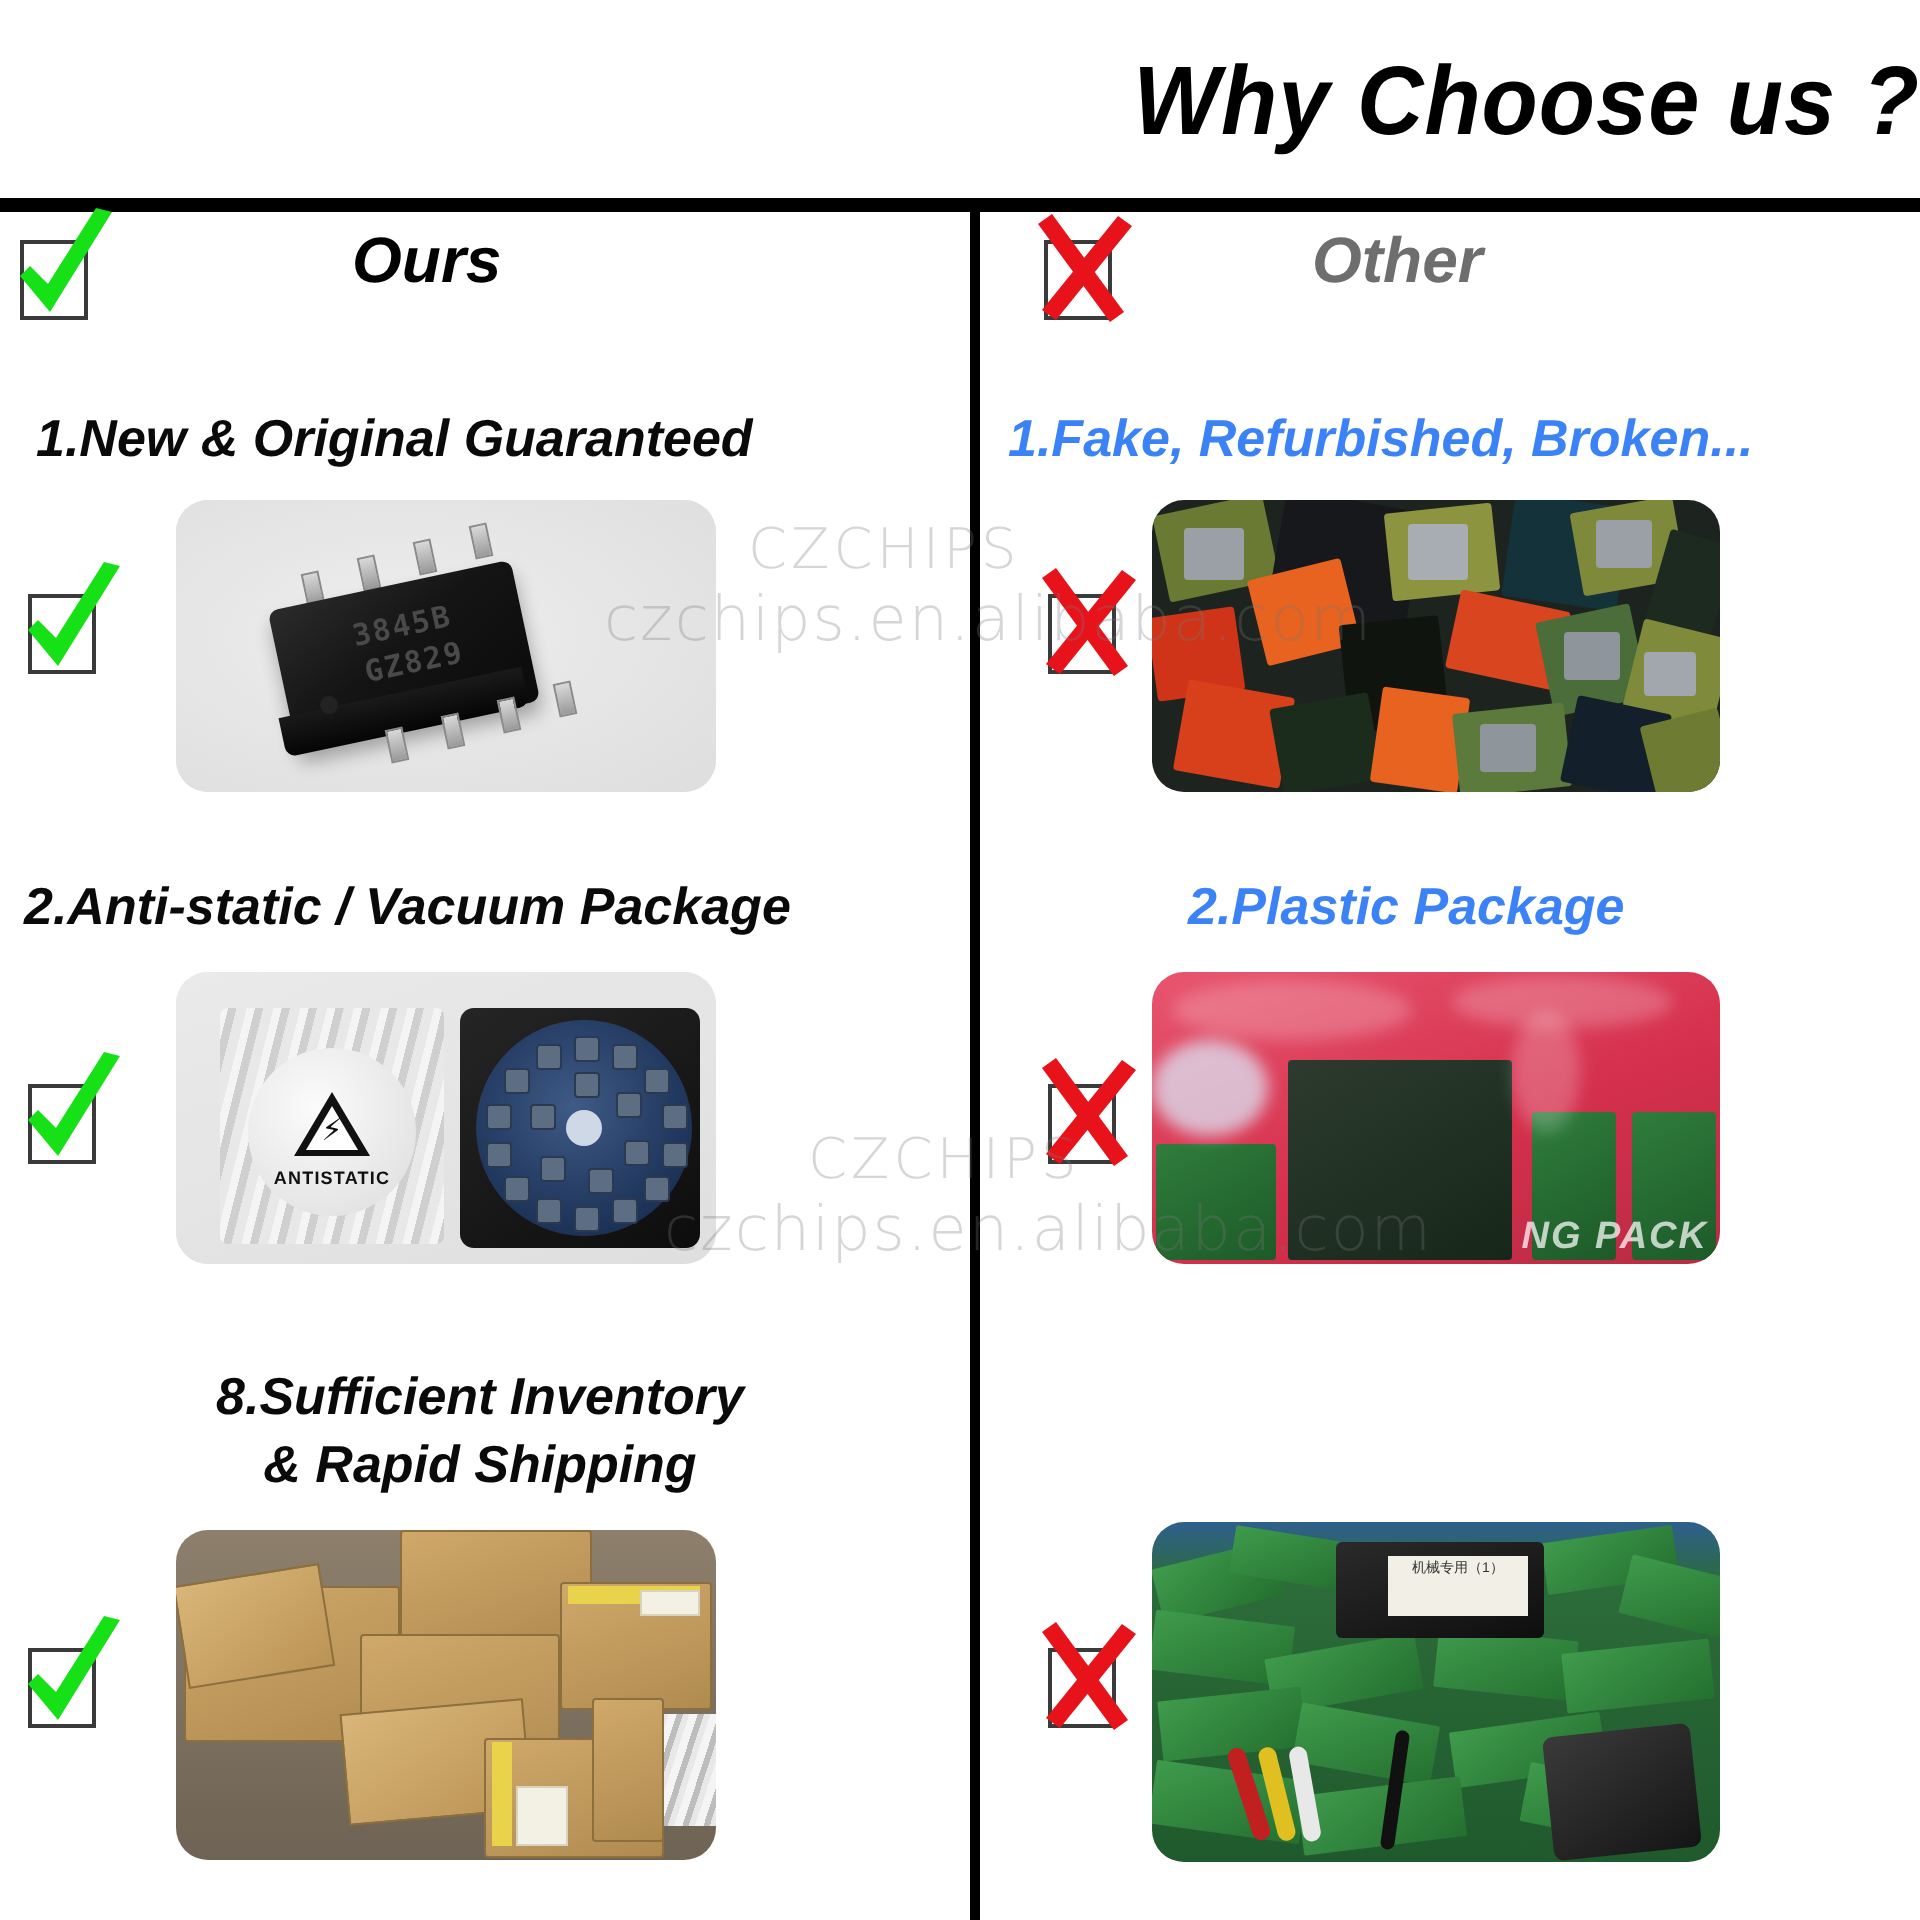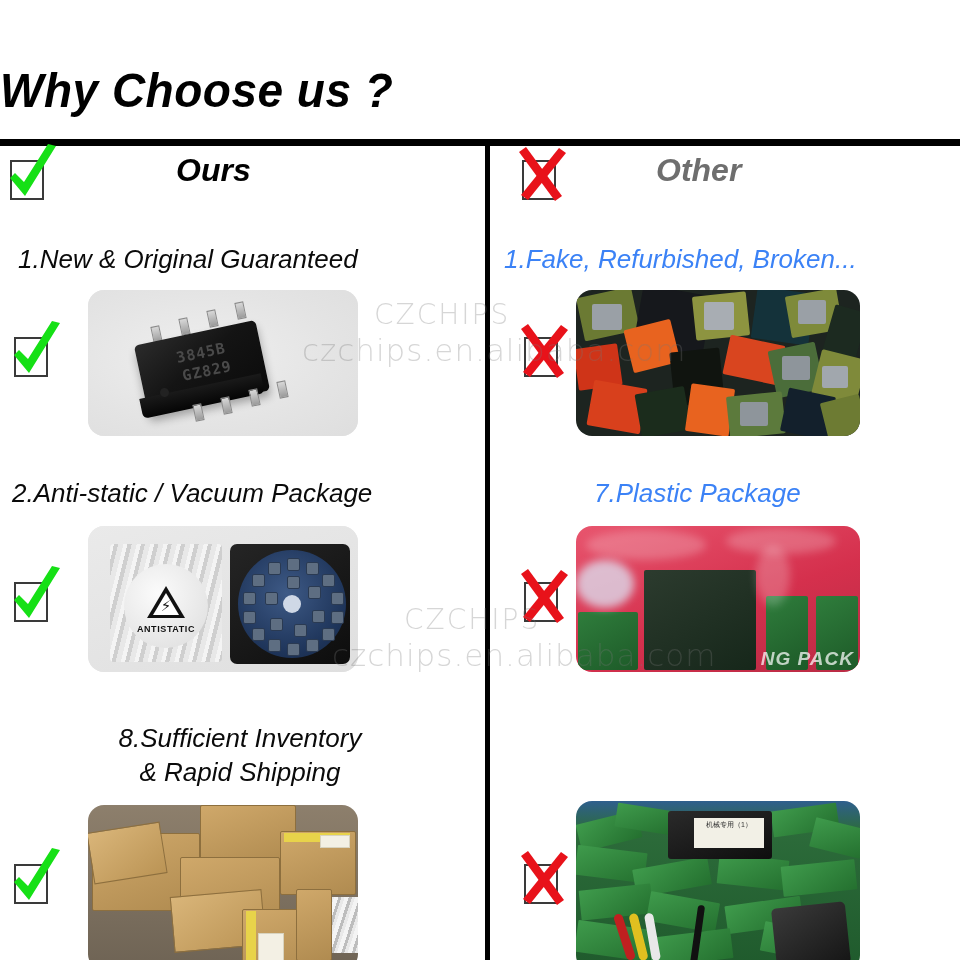--- a/index.html
+++ b/index.html
@@ -9,21 +9,21 @@
     background:#ffffff;
     font-family:"Liberation Sans","DejaVu Sans",sans-serif;
     overflow:hidden;
     position:relative;
   }
   .page{position:relative;width:960px;height:960px;}
 
   
   .title-bar{
     height:100px;
-    display:flex;align-items:center;justify-content:flex-start;margin-top:40px;
+    display:flex;align-items:center;justify-content:flex-end;
   }
   .title{
     font-size:46px;font-weight:bold;font-style:italic;
     color:#000;letter-spacing:.5px;
     transform:scaleY(1.06);
   }
 
   
   .hrule{
     position:absolute;left:0;top:99px;width:960px;height:7px;
@@ -59,21 +59,21 @@
   .col-head{
     position:absolute;top:6px;
     font-size:32px;font-weight:bold;font-style:italic;
   }
   .head-ours{left:176px;color:#000;}
   .head-other{left:170px;color:#6e6e6e;}
 
   
   .item-text{
     position:absolute;
-    font-size:26px;font-weight:normal;font-style:italic;
+    font-size:26px;font-weight:bold;font-style:italic;
     line-height:34px;white-space:nowrap;
   }
   .item-text.ours{color:#0a0a0a;}
   .item-text.other{color:#3b82f6;}
   .item-text.two-line{white-space:normal;text-align:center;}
 
   
   .photo{
     position:absolute;overflow:hidden;
     border-radius:16px;
@@ -381,21 +381,21 @@
           <div class="sp" style="left:14px;top:94px;width:54px;height:46px;background:#d8401c;transform:rotate(10deg);"></div>
           <div class="sp" style="left:62px;top:100px;width:50px;height:44px;background:#1b2c1c;transform:rotate(-10deg);"></div>
           <div class="sp" style="left:112px;top:96px;width:44px;height:48px;background:#e8631f;transform:rotate(8deg);"></div>
           <div class="sp" style="left:152px;top:104px;width:56px;height:42px;background:#5c7a3c;transform:rotate(-6deg);"></div>
           <div class="sp" style="left:164px;top:112px;width:28px;height:24px;background:#8e959b;"></div>
           <div class="sp" style="left:208px;top:102px;width:48px;height:44px;background:#13202c;transform:rotate(12deg);"></div>
           <div class="sp" style="left:248px;top:108px;width:40px;height:40px;background:#6d7b33;transform:rotate(-14deg);"></div>
         </div>
       </div>
 
-      <div class="item-text other" style="left:108px;top:330px;">7.Plastic Package</div>
+      <div class="item-text other" style="left:108px;top:330px;">2.Plastic Package</div>
 
       <div class="mark" style="left:32px;top:430px;">
         <div class="box"></div>
         <svg viewBox="0 0 56 58">
           <path d="M3 4 L10 -1 L46 48 L39 53 Z" fill="#e8121a"></path>
           <path d="M43 0 L50 5 L12 52 L5 47 Z" fill="#e8121a"></path>
         </svg>
       </div>
 
       <div class="photo" style="left:90px;top:380px;width:284px;height:146px;">

